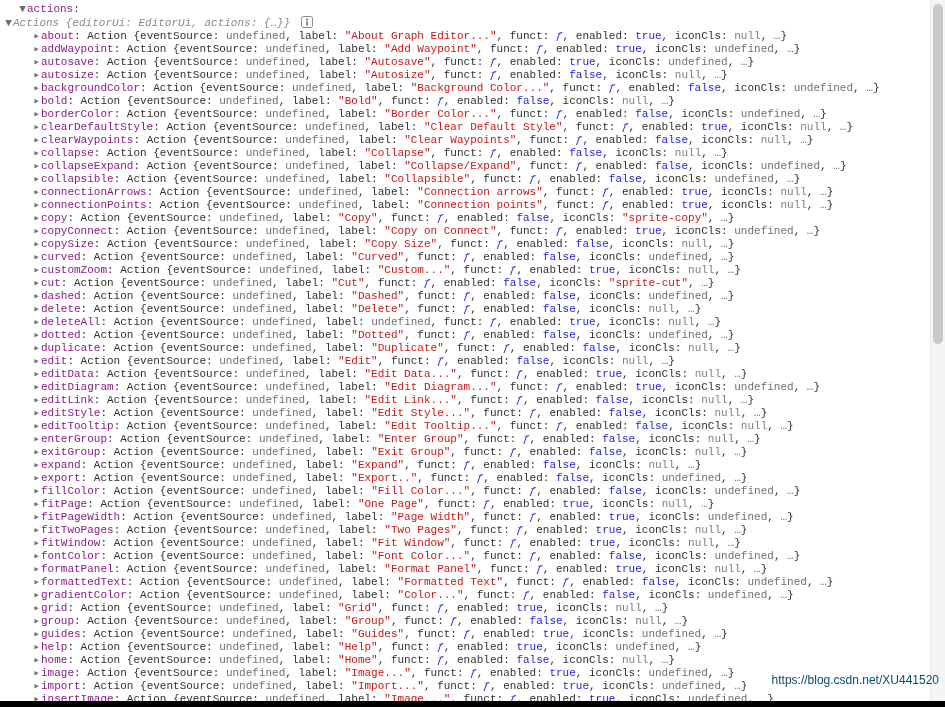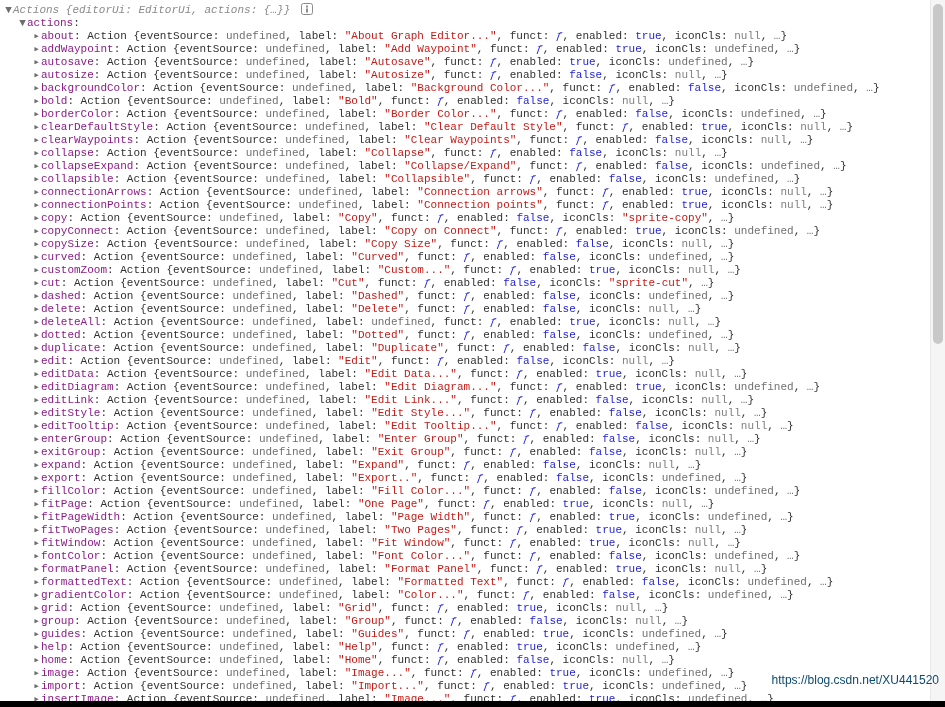--- a/index.html
+++ b/index.html
@@ -87,26 +87,26 @@
   }
 </style>
 </head>
 <body>
 
 <div class="scrollbar">
   <div class="scroll-thumb"></div>
 </div>
 
 <div class="tree" id="tree">
+    <div class="row indent-1"><span class="arrow">▼</span><span class="tok-prop">actions</span><span class="tok-type">:</span></div>
     <div class="row indent-0"><span class="arrow">▼</span><span class="tok-dim">Actions </span><span class="tok-dim">{editorUi: EditorUi, actions: {…}} </span><span class="info-icon"><svg viewBox="0 0 12 12" width="12" height="12">
           <rect x="0.5" y="0.5" width="11" height="11" rx="2" fill="none" stroke="#8a8a8a"></rect>
           <rect x="5" y="2.5" width="2" height="2" fill="#8a8a8a"></rect>
           <rect x="5" y="5.5" width="2" height="4" fill="#8a8a8a"></rect>
         </svg></span></div>
-    <div class="row indent-1"><span class="arrow">▼</span><span class="tok-prop">actions</span><span class="tok-type">:</span></div>
     <div class="row indent-2"><span class="arrow">▸</span><span class="tok-prop">about</span><span class="tok-type">: </span><span class="tok-type">Action </span><span class="tok-brace">{</span><span class="tok-type">eventSource: </span><span class="tok-undef">undefined</span><span class="tok-type">, </span><span class="tok-type">label: </span><span class="tok-string">"About Graph Editor..."</span><span class="tok-type">, </span><span class="tok-type">funct: </span><span class="tok-funct">ƒ</span><span class="tok-type">, </span><span class="tok-type">enabled: </span><span class="tok-bool">true</span><span class="tok-type">, </span><span class="tok-type">iconCls: </span><span class="tok-null">null</span><span class="tok-type">, </span><span class="tok-ellipsis">…</span><span class="tok-brace">}</span></div>
     <div class="row indent-2"><span class="arrow">▸</span><span class="tok-prop">addWaypoint</span><span class="tok-type">: </span><span class="tok-type">Action </span><span class="tok-brace">{</span><span class="tok-type">eventSource: </span><span class="tok-undef">undefined</span><span class="tok-type">, </span><span class="tok-type">label: </span><span class="tok-string">"Add Waypoint"</span><span class="tok-type">, </span><span class="tok-type">funct: </span><span class="tok-funct">ƒ</span><span class="tok-type">, </span><span class="tok-type">enabled: </span><span class="tok-bool">true</span><span class="tok-type">, </span><span class="tok-type">iconCls: </span><span class="tok-undef">undefined</span><span class="tok-type">, </span><span class="tok-ellipsis">…</span><span class="tok-brace">}</span></div>
     <div class="row indent-2"><span class="arrow">▸</span><span class="tok-prop">autosave</span><span class="tok-type">: </span><span class="tok-type">Action </span><span class="tok-brace">{</span><span class="tok-type">eventSource: </span><span class="tok-undef">undefined</span><span class="tok-type">, </span><span class="tok-type">label: </span><span class="tok-string">"Autosave"</span><span class="tok-type">, </span><span class="tok-type">funct: </span><span class="tok-funct">ƒ</span><span class="tok-type">, </span><span class="tok-type">enabled: </span><span class="tok-bool">true</span><span class="tok-type">, </span><span class="tok-type">iconCls: </span><span class="tok-undef">undefined</span><span class="tok-type">, </span><span class="tok-ellipsis">…</span><span class="tok-brace">}</span></div>
     <div class="row indent-2"><span class="arrow">▸</span><span class="tok-prop">autosize</span><span class="tok-type">: </span><span class="tok-type">Action </span><span class="tok-brace">{</span><span class="tok-type">eventSource: </span><span class="tok-undef">undefined</span><span class="tok-type">, </span><span class="tok-type">label: </span><span class="tok-string">"Autosize"</span><span class="tok-type">, </span><span class="tok-type">funct: </span><span class="tok-funct">ƒ</span><span class="tok-type">, </span><span class="tok-type">enabled: </span><span class="tok-bool">false</span><span class="tok-type">, </span><span class="tok-type">iconCls: </span><span class="tok-null">null</span><span class="tok-type">, </span><span class="tok-ellipsis">…</span><span class="tok-brace">}</span></div>
     <div class="row indent-2"><span class="arrow">▸</span><span class="tok-prop">backgroundColor</span><span class="tok-type">: </span><span class="tok-type">Action </span><span class="tok-brace">{</span><span class="tok-type">eventSource: </span><span class="tok-undef">undefined</span><span class="tok-type">, </span><span class="tok-type">label: </span><span class="tok-string">"Background Color..."</span><span class="tok-type">, </span><span class="tok-type">funct: </span><span class="tok-funct">ƒ</span><span class="tok-type">, </span><span class="tok-type">enabled: </span><span class="tok-bool">false</span><span class="tok-type">, </span><span class="tok-type">iconCls: </span><span class="tok-undef">undefined</span><span class="tok-type">, </span><span class="tok-ellipsis">…</span><span class="tok-brace">}</span></div>
     <div class="row indent-2"><span class="arrow">▸</span><span class="tok-prop">bold</span><span class="tok-type">: </span><span class="tok-type">Action </span><span class="tok-brace">{</span><span class="tok-type">eventSource: </span><span class="tok-undef">undefined</span><span class="tok-type">, </span><span class="tok-type">label: </span><span class="tok-string">"Bold"</span><span class="tok-type">, </span><span class="tok-type">funct: </span><span class="tok-funct">ƒ</span><span class="tok-type">, </span><span class="tok-type">enabled: </span><span class="tok-bool">false</span><span class="tok-type">, </span><span class="tok-type">iconCls: </span><span class="tok-null">null</span><span class="tok-type">, </span><span class="tok-ellipsis">…</span><span class="tok-brace">}</span></div>
     <div class="row indent-2"><span class="arrow">▸</span><span class="tok-prop">borderColor</span><span class="tok-type">: </span><span class="tok-type">Action </span><span class="tok-brace">{</span><span class="tok-type">eventSource: </span><span class="tok-undef">undefined</span><span class="tok-type">, </span><span class="tok-type">label: </span><span class="tok-string">"Border Color..."</span><span class="tok-type">, </span><span class="tok-type">funct: </span><span class="tok-funct">ƒ</span><span class="tok-type">, </span><span class="tok-type">enabled: </span><span class="tok-bool">false</span><span class="tok-type">, </span><span class="tok-type">iconCls: </span><span class="tok-undef">undefined</span><span class="tok-type">, </span><span class="tok-ellipsis">…</span><span class="tok-brace">}</span></div>
     <div class="row indent-2"><span class="arrow">▸</span><span class="tok-prop">clearDefaultStyle</span><span class="tok-type">: </span><span class="tok-type">Action </span><span class="tok-brace">{</span><span class="tok-type">eventSource: </span><span class="tok-undef">undefined</span><span class="tok-type">, </span><span class="tok-type">label: </span><span class="tok-string">"Clear Default Style"</span><span class="tok-type">, </span><span class="tok-type">funct: </span><span class="tok-funct">ƒ</span><span class="tok-type">, </span><span class="tok-type">enabled: </span><span class="tok-bool">true</span><span class="tok-type">, </span><span class="tok-type">iconCls: </span><span class="tok-null">null</span><span class="tok-type">, </span><span class="tok-ellipsis">…</span><span class="tok-brace">}</span></div>
     <div class="row indent-2"><span class="arrow">▸</span><span class="tok-prop">clearWaypoints</span><span class="tok-type">: </span><span class="tok-type">Action </span><span class="tok-brace">{</span><span class="tok-type">eventSource: </span><span class="tok-undef">undefined</span><span class="tok-type">, </span><span class="tok-type">label: </span><span class="tok-string">"Clear Waypoints"</span><span class="tok-type">, </span><span class="tok-type">funct: </span><span class="tok-funct">ƒ</span><span class="tok-type">, </span><span class="tok-type">enabled: </span><span class="tok-bool">false</span><span class="tok-type">, </span><span class="tok-type">iconCls: </span><span class="tok-null">null</span><span class="tok-type">, </span><span class="tok-ellipsis">…</span><span class="tok-brace">}</span></div>
     <div class="row indent-2"><span class="arrow">▸</span><span class="tok-prop">collapse</span><span class="tok-type">: </span><span class="tok-type">Action </span><span class="tok-brace">{</span><span class="tok-type">eventSource: </span><span class="tok-undef">undefined</span><span class="tok-type">, </span><span class="tok-type">label: </span><span class="tok-string">"Collapse"</span><span class="tok-type">, </span><span class="tok-type">funct: </span><span class="tok-funct">ƒ</span><span class="tok-type">, </span><span class="tok-type">enabled: </span><span class="tok-bool">false</span><span class="tok-type">, </span><span class="tok-type">iconCls: </span><span class="tok-null">null</span><span class="tok-type">, </span><span class="tok-ellipsis">…</span><span class="tok-brace">}</span></div>

